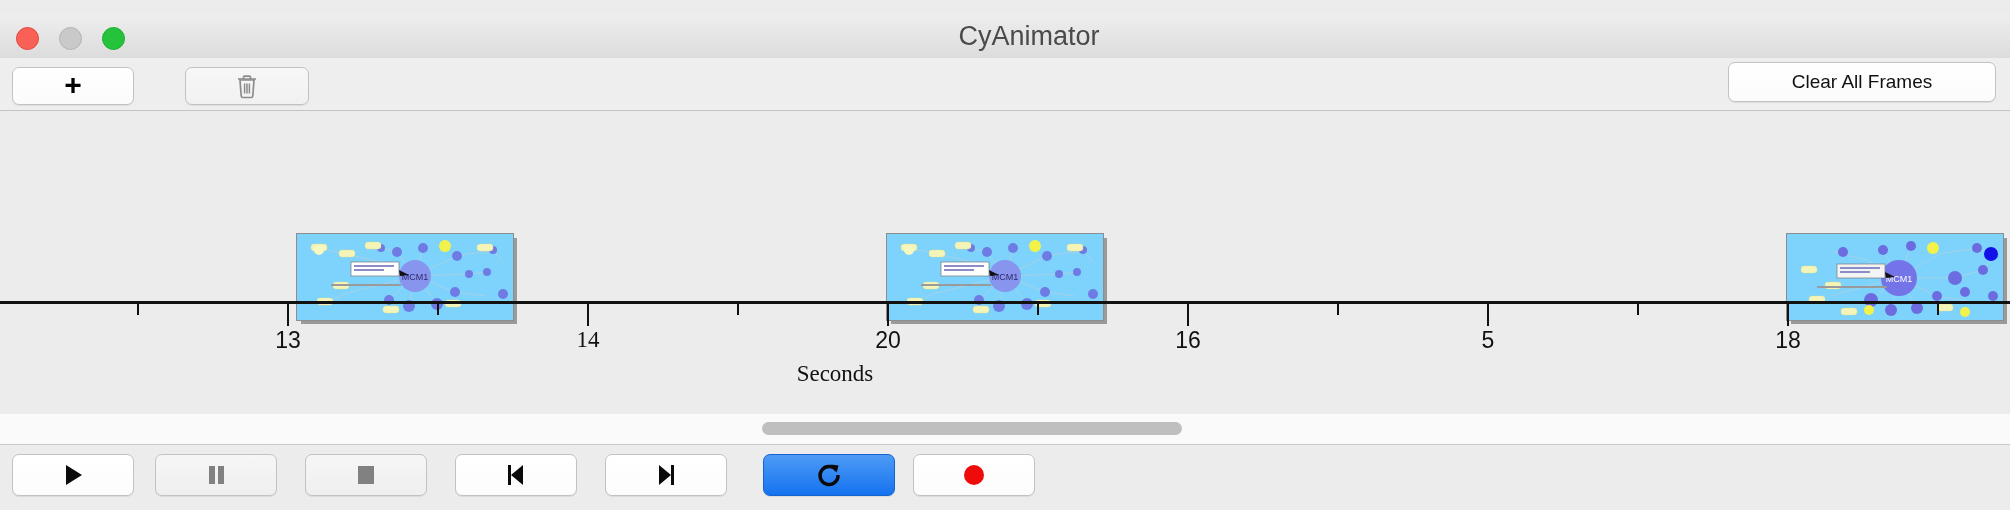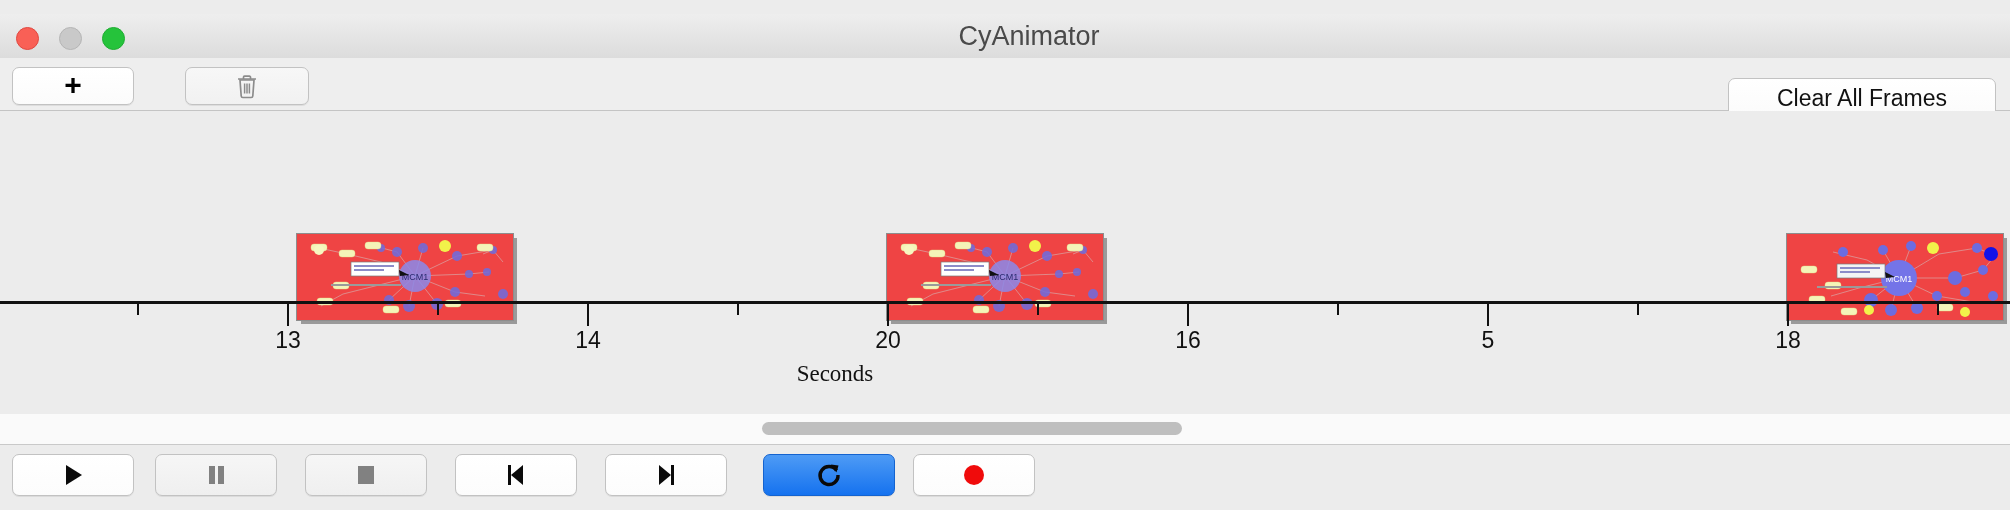--- a/index.html
+++ b/index.html
@@ -36,34 +36,34 @@
   
   .toolbar{position:absolute;left:0;top:58px;width:2010px;height:52px;
     background:#eeeeee;border-bottom:1px solid #c4c4c4;}
   .btn{position:absolute;border:1px solid #c2c2c2;border-radius:7px;
     display:flex;align-items:center;justify-content:center;
     box-shadow:0 1px 0 rgba(0,0,0,.07);}
   .btn.white{background:linear-gradient(#ffffff,#fbfbfb);}
   .btn.gray{background:linear-gradient(#f7f7f7,#f1f1f1);}
   #add-btn{left:12px;top:9px;width:120px;height:36px;}
   #del-btn{left:185px;top:9px;width:122px;height:36px;}
-  #clear-btn{right:14px;top:20px;width:266px;height:38px;
-    font-size:23px;color:#111;}
+  #clear-btn{right:14px;top:4px;width:266px;height:38px;
+    font-size:19px;color:#111;}
   .plus{font-size:30px;font-weight:bold;color:#000;line-height:1;margin-top:-2px;}
 
   
   .timeline{position:absolute;left:0;top:111px;width:2010px;height:303px;
     background:#ececec;border-bottom:1px solid #cfcfcf;overflow:hidden;}
 
   
   .frame{position:absolute;top:212px;width:220px;height:90px;
     transform:translateY(-90px);}
   .frame .shadow{position:absolute;left:5px;top:5px;width:216px;height:86px;background:#9a9a9a;}
   .frame .sheet{position:absolute;left:0;top:0;width:216px;height:86px;
-    background:#ef4444;border:1px solid #8d8d8d;overflow:hidden;}
+    background:#7dd3fc;border:1px solid #8d8d8d;overflow:hidden;}
   .frame svg{display:block;}
 
   
   .axis-line{position:absolute;left:0;top:190px;width:2010px;height:3px;background:#111;}
   .tick{position:absolute;background:#111;width:2px;}
   .tick.major{top:193px;height:22px;}
   .tick.minor{top:193px;height:11px;}
   .ticklabel{position:absolute;top:216px;font-size:23px;color:#111;
     transform:translateX(-50%);white-space:nowrap;}
   .axis-title{position:absolute;top:250px;width:1670px;text-align:center;
@@ -271,21 +271,21 @@
     </div>
 
     <div class="axis-line"></div>
     <div id="ticks">
         <div class="ticklabel" style="left: -12px;">12</div>
         <div class="tick minor" style="left: 137px;"></div>
         <div class="tick major" style="left: 287px;"></div>
         <div class="ticklabel" style="left: 288px;">13</div>
         <div class="tick minor" style="left: 437px;"></div>
         <div class="tick major" style="left: 587px;"></div>
-        <div class="ticklabel" style="left: 588px;">14</div>
+        <div class="ticklabel" style="left: 588px; font-family: Liberation Serif, serif;">14</div>
         <div class="tick minor" style="left: 737px;"></div>
         <div class="tick major" style="left: 887px;"></div>
         <div class="ticklabel" style="left: 888px;">20</div>
         <div class="tick minor" style="left: 1037px;"></div>
         <div class="tick major" style="left: 1187px;"></div>
         <div class="ticklabel" style="left: 1188px;">16</div>
         <div class="tick minor" style="left: 1337px;"></div>
         <div class="tick major" style="left: 1487px;"></div>
         <div class="ticklabel" style="left: 1488px;">5</div>
         <div class="tick minor" style="left: 1637px;"></div>

